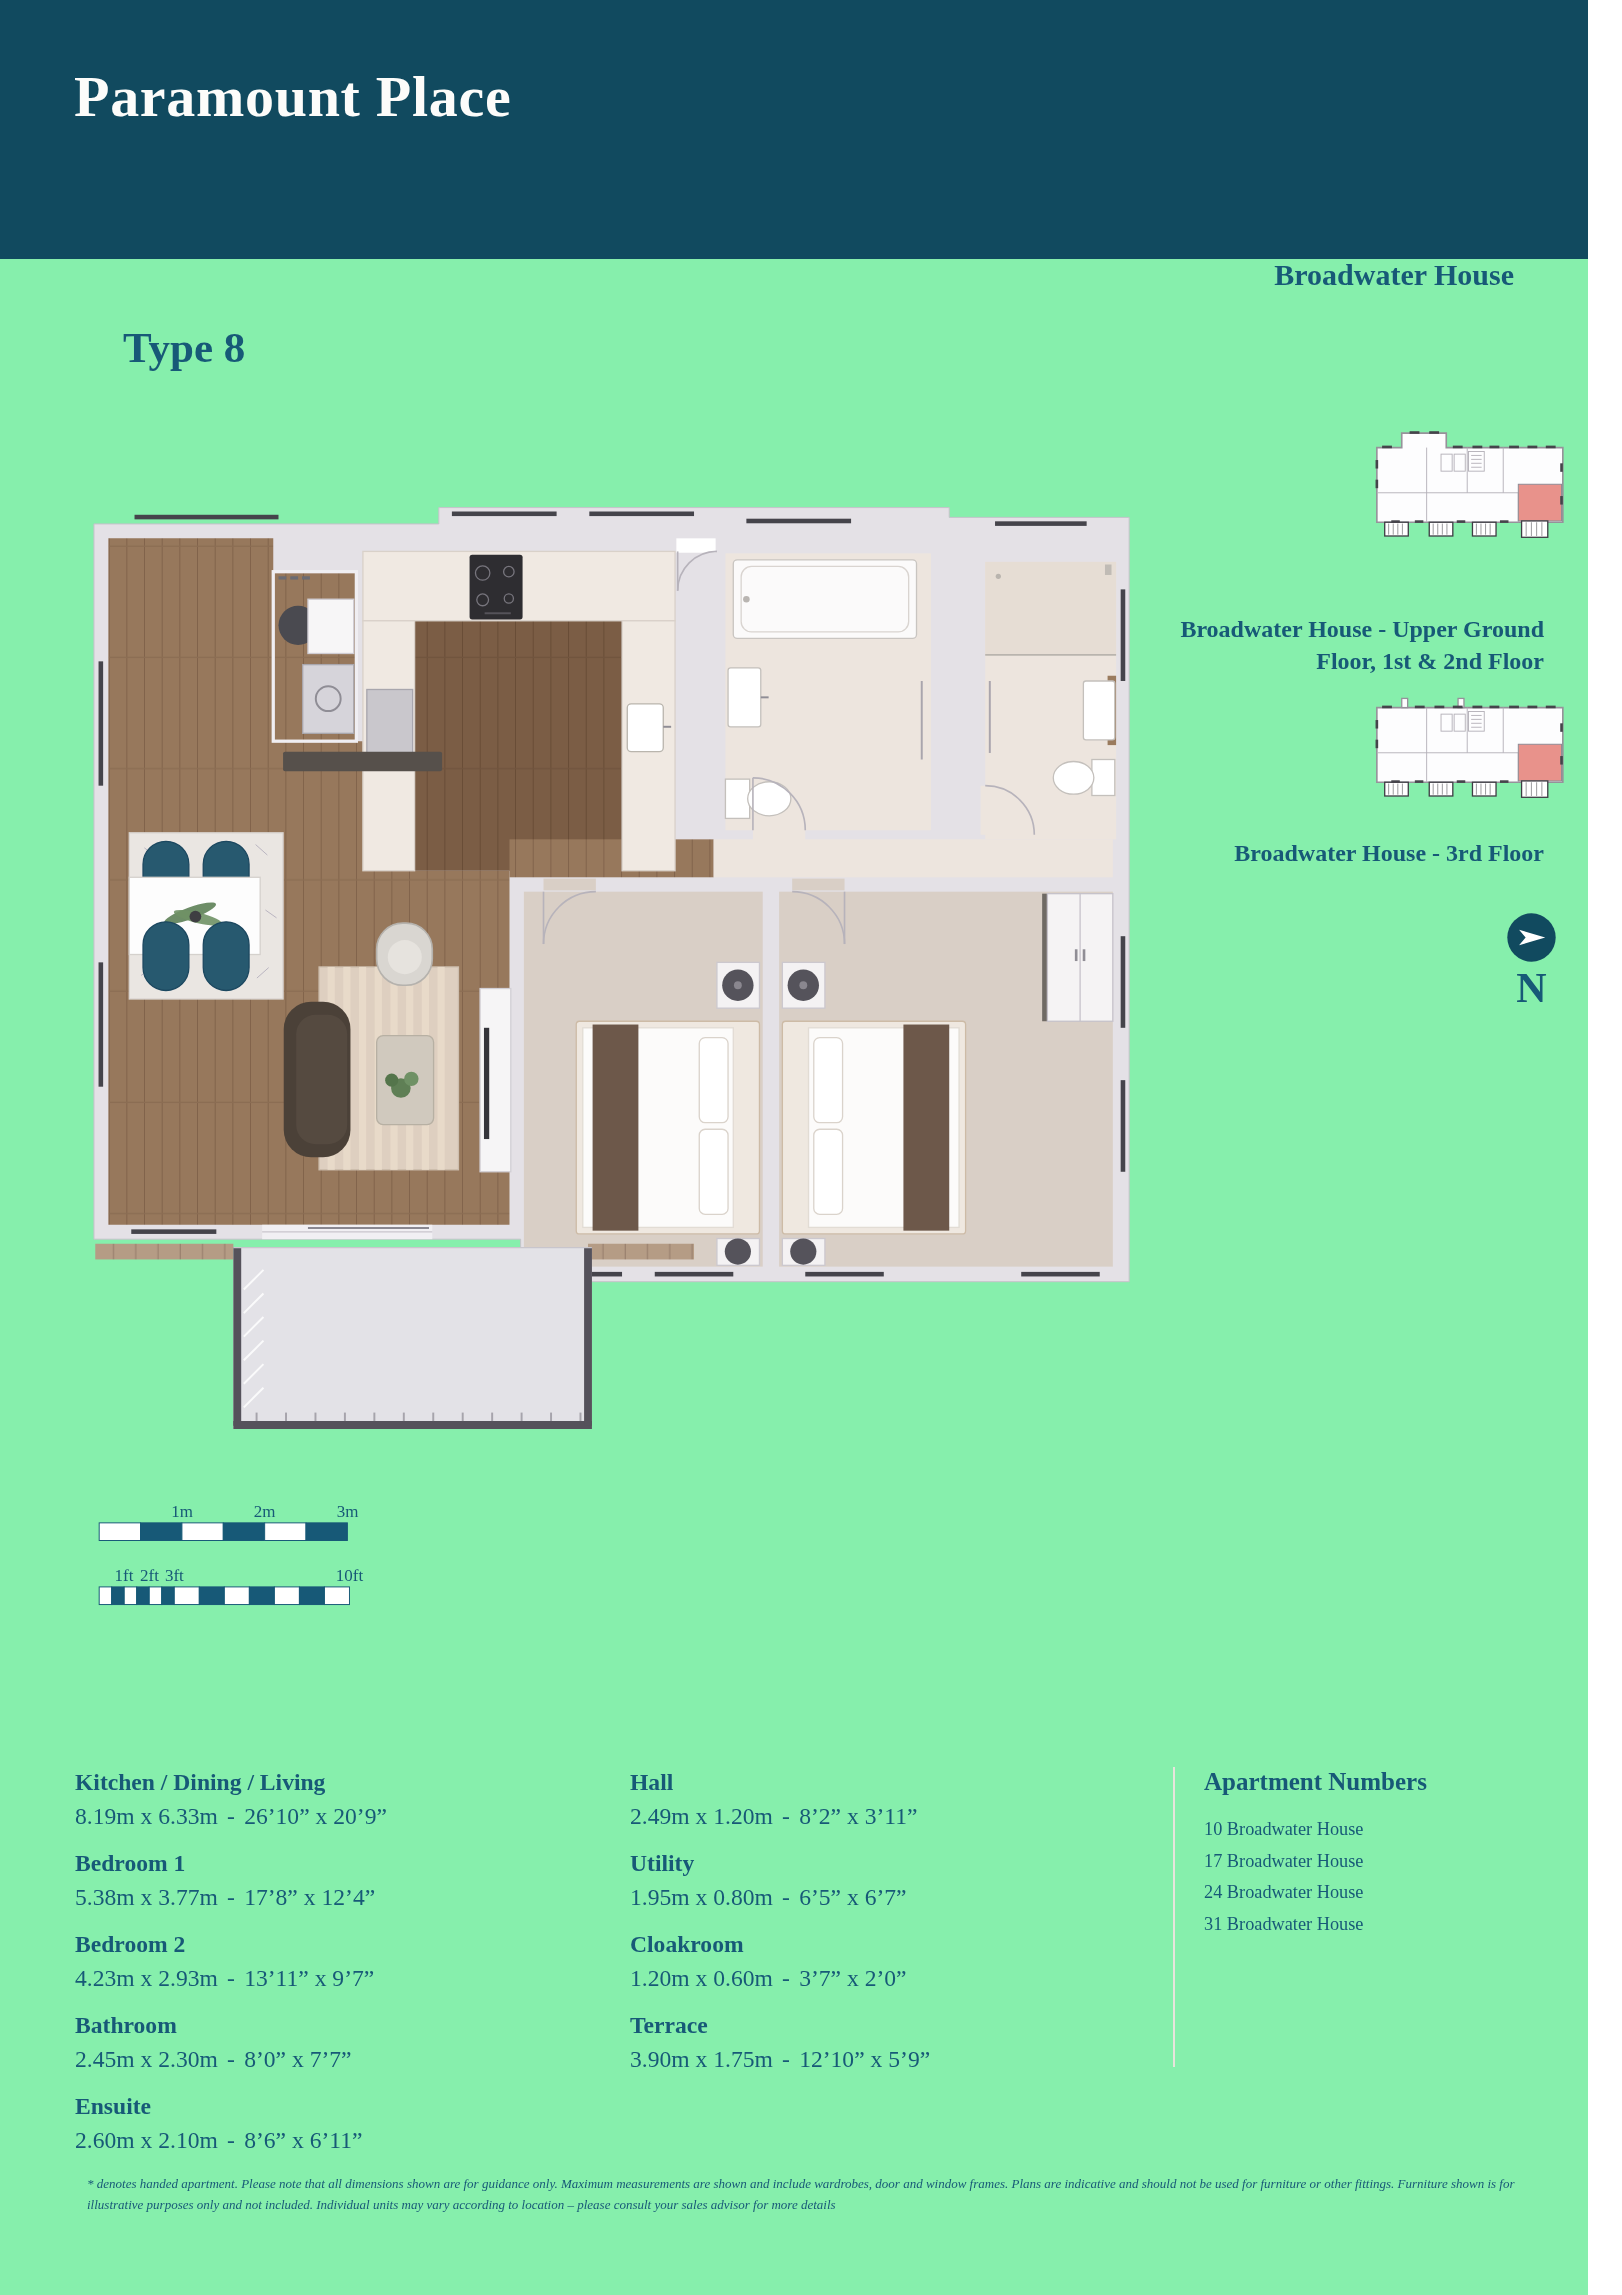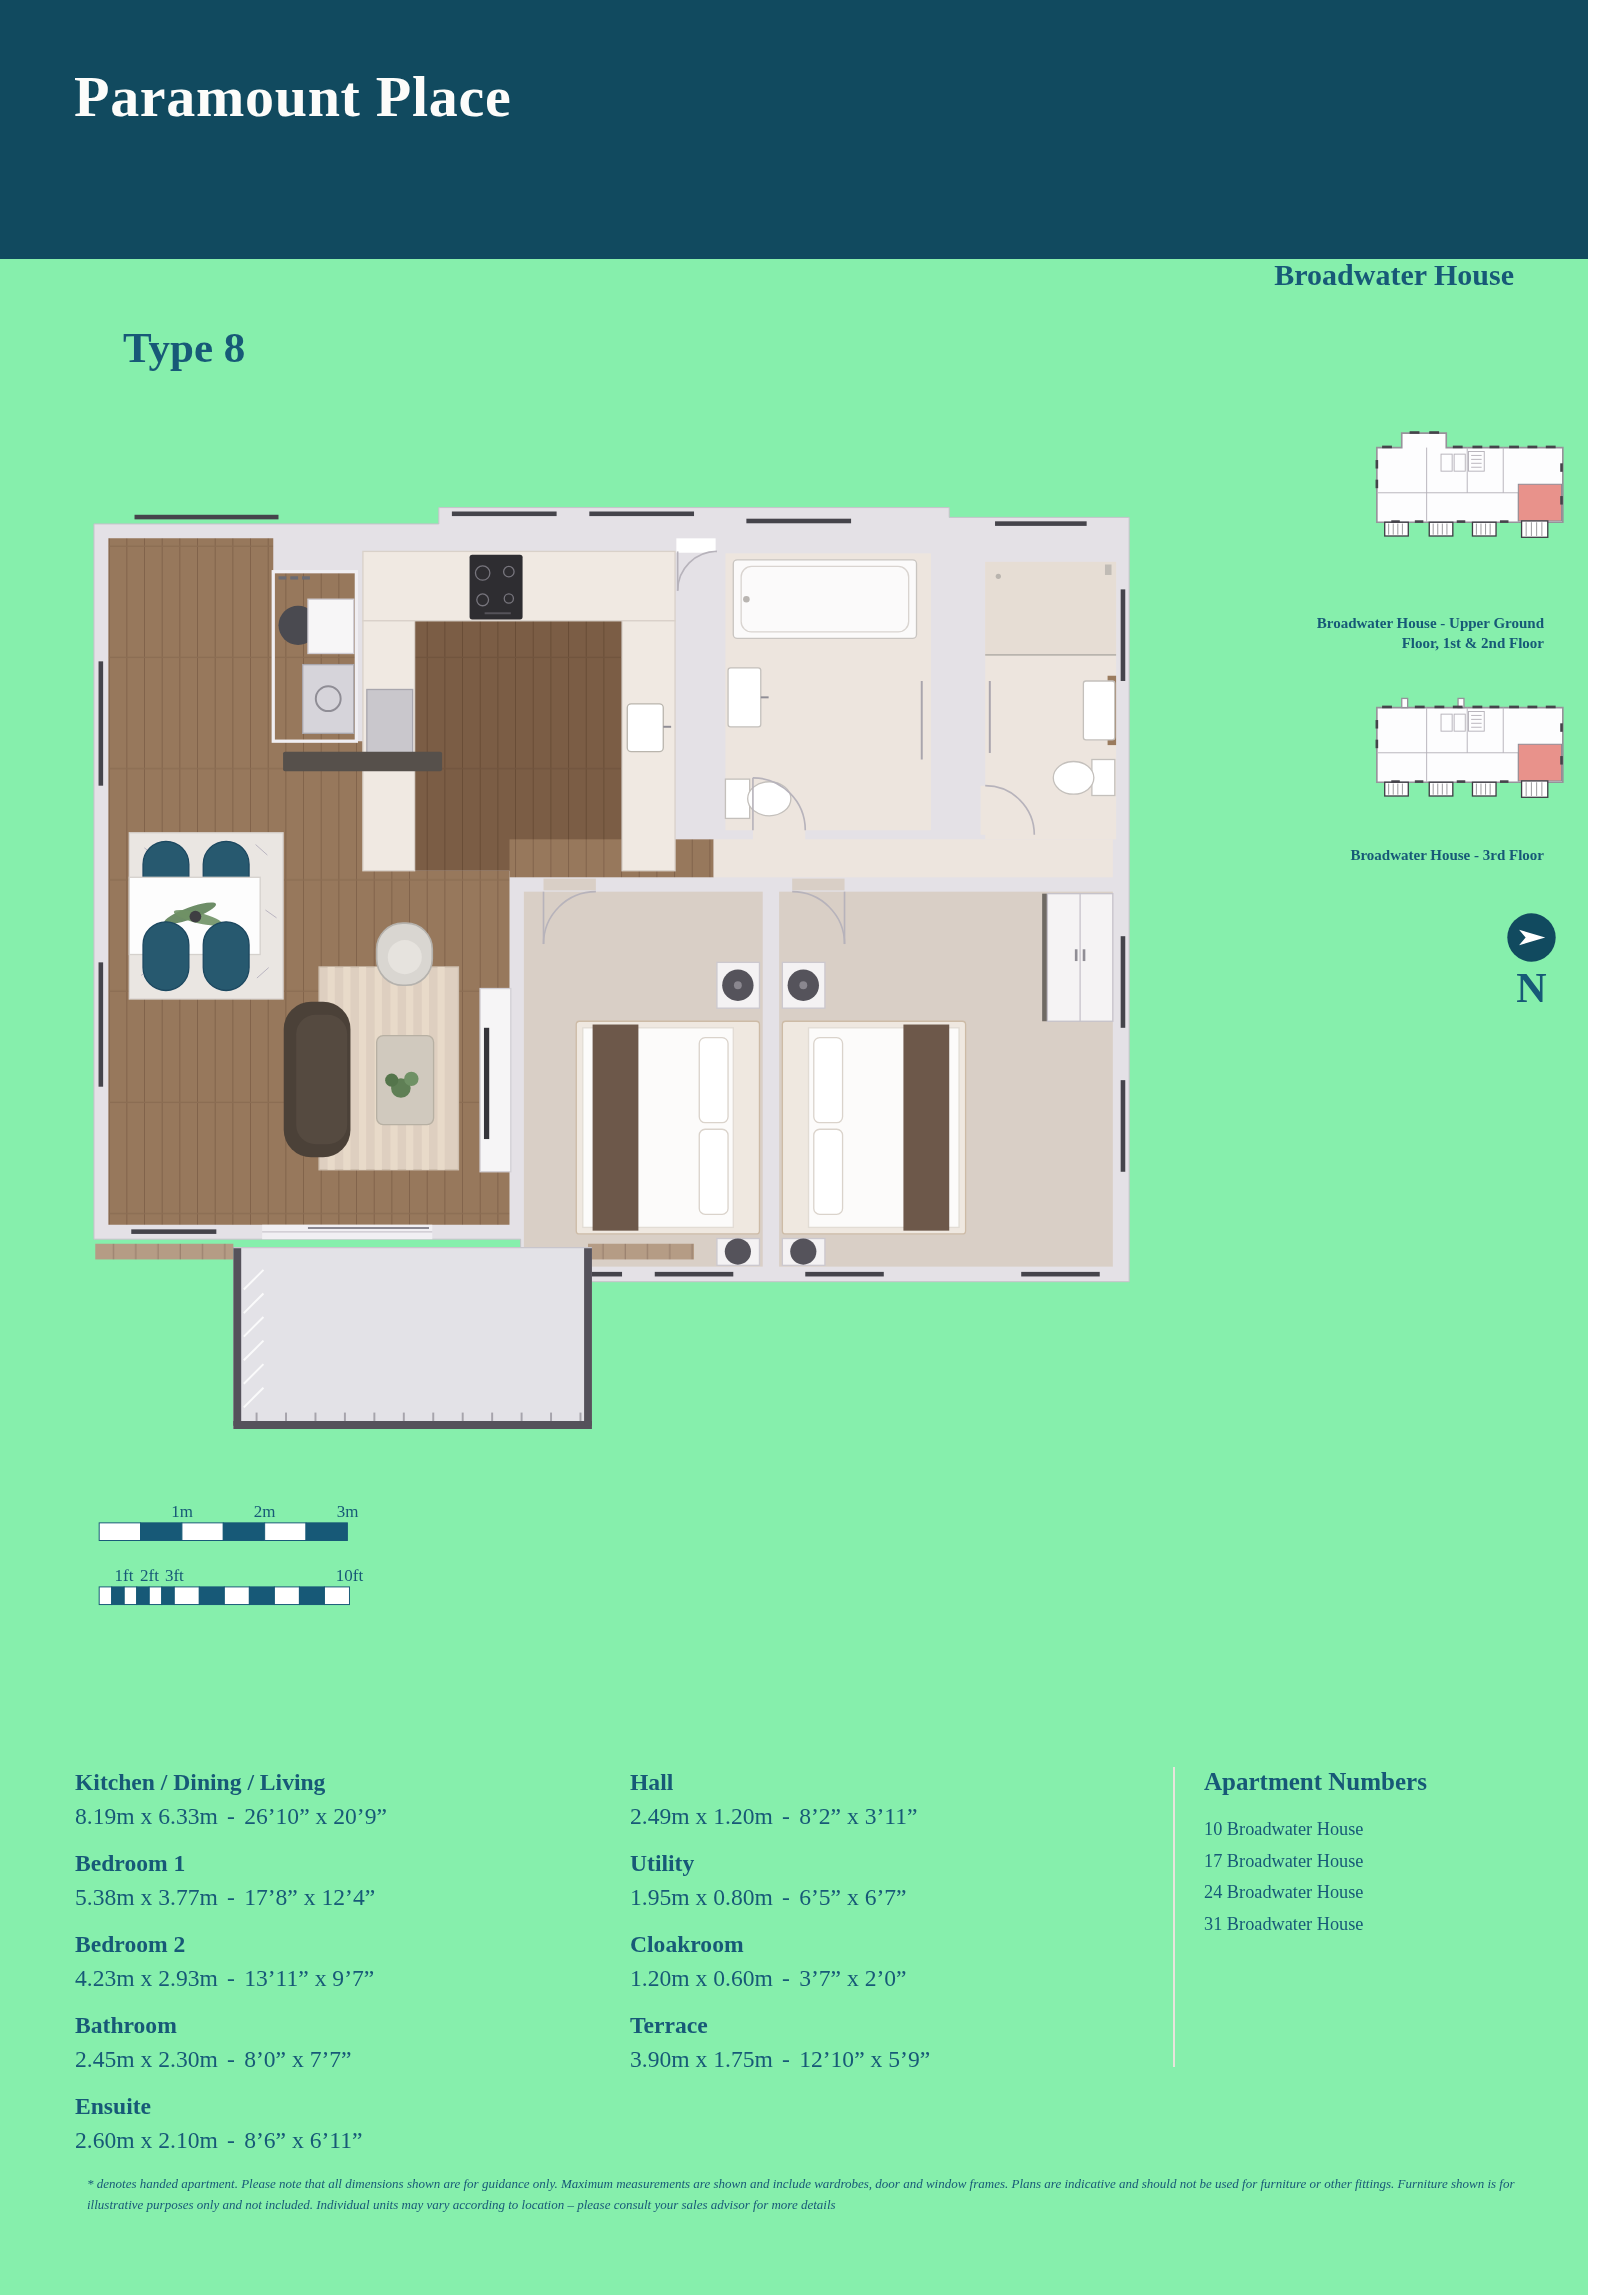--- a/index.html
+++ b/index.html
@@ -15,24 +15,24 @@
   .type-title{position:absolute;left:75px;top:326px;font-size:43px;font-weight:bold;color:#175977;line-height:1;margin-left:48px;}
   .subtitle{position:absolute;left:75px;top:419px;font-size:27px;color:#175977;line-height:1;display:flex;align-items:center;}
   .subtitle .sep{display:inline-block;width:2px;height:25px;background:#3A7490;margin:0 17px 0 19.6px;}
   .subtitle .sqft{margin-left:18.3px;}
 
   
   .bw-title{position:absolute;right:74px;top:260px;font-size:30px;font-weight:bold;color:#175977;line-height:1;}
   .miniplan{position:absolute;width:203px;height:131px;}
   .miniplan.upper{left:1369px;top:424px;}
   .miniplan.third{left:1369px;top:684px;}
-  .mini-caption{position:absolute;right:44px;font-size:15px;font-weight:bold;color:#175977;
+  .mini-caption{position:absolute;right:44px;font-size:24px;font-weight:bold;color:#175977;
                 text-align:right;line-height:1.32;}
   .mini-caption.upper{top:614px;}
-  .mini-caption.third{top:838px;margin-top:8px;}
+  .mini-caption.third{top:838px;}
   .north{position:absolute;left:1506px;top:912px;width:51px;text-align:center;}
   .north-label{margin-top:3.9px;font-size:42px;font-weight:bold;color:#175977;line-height:1;}
 
   
   .dims-col{position:absolute;top:1768px;}
   .col1{left:75px;width:523px;}
   .col2{left:630px;width:484px;}
   .col3{left:1204px;width:380px;}
   .room{margin-bottom:18.3px;}
   .room-name{font-size:23.6px;font-weight:bold;line-height:1.22;color:#175977;}

